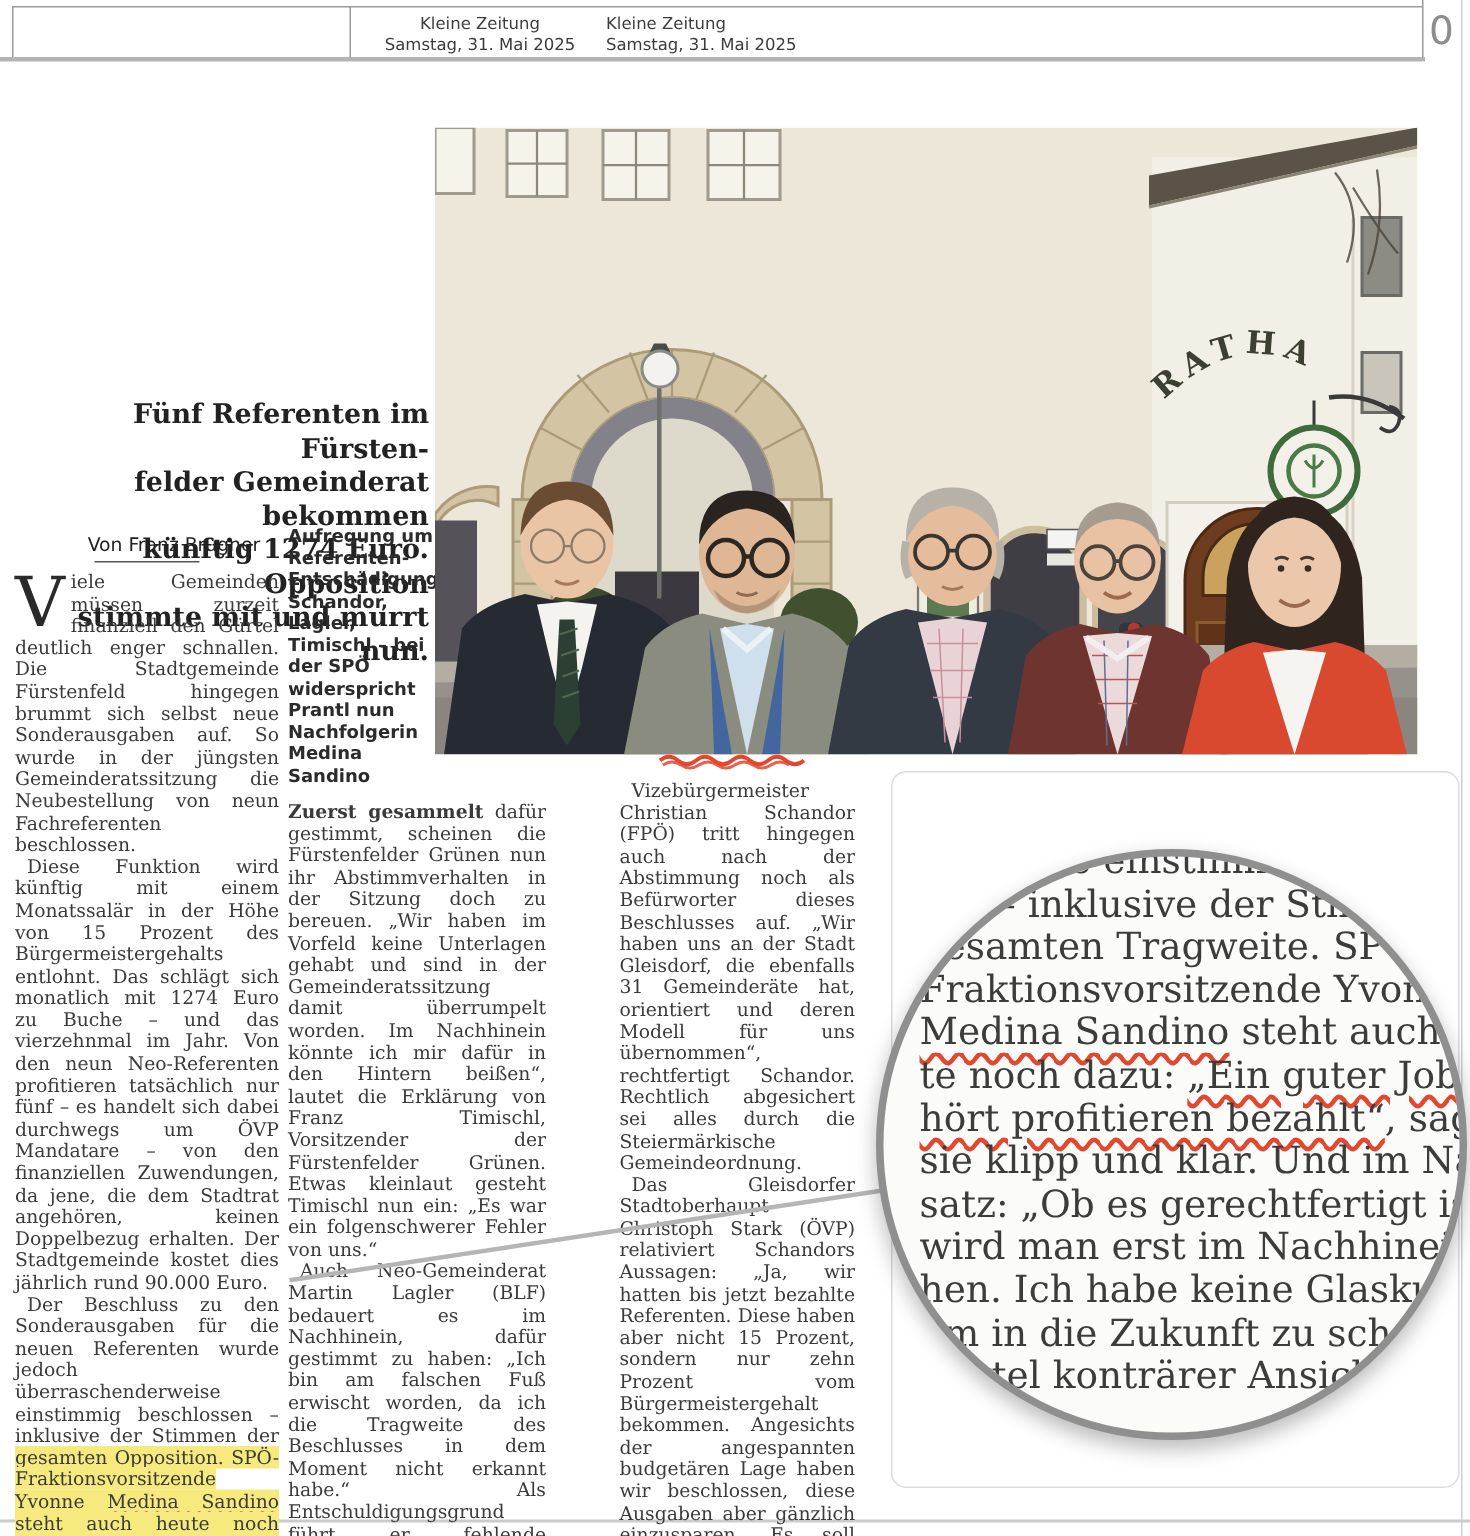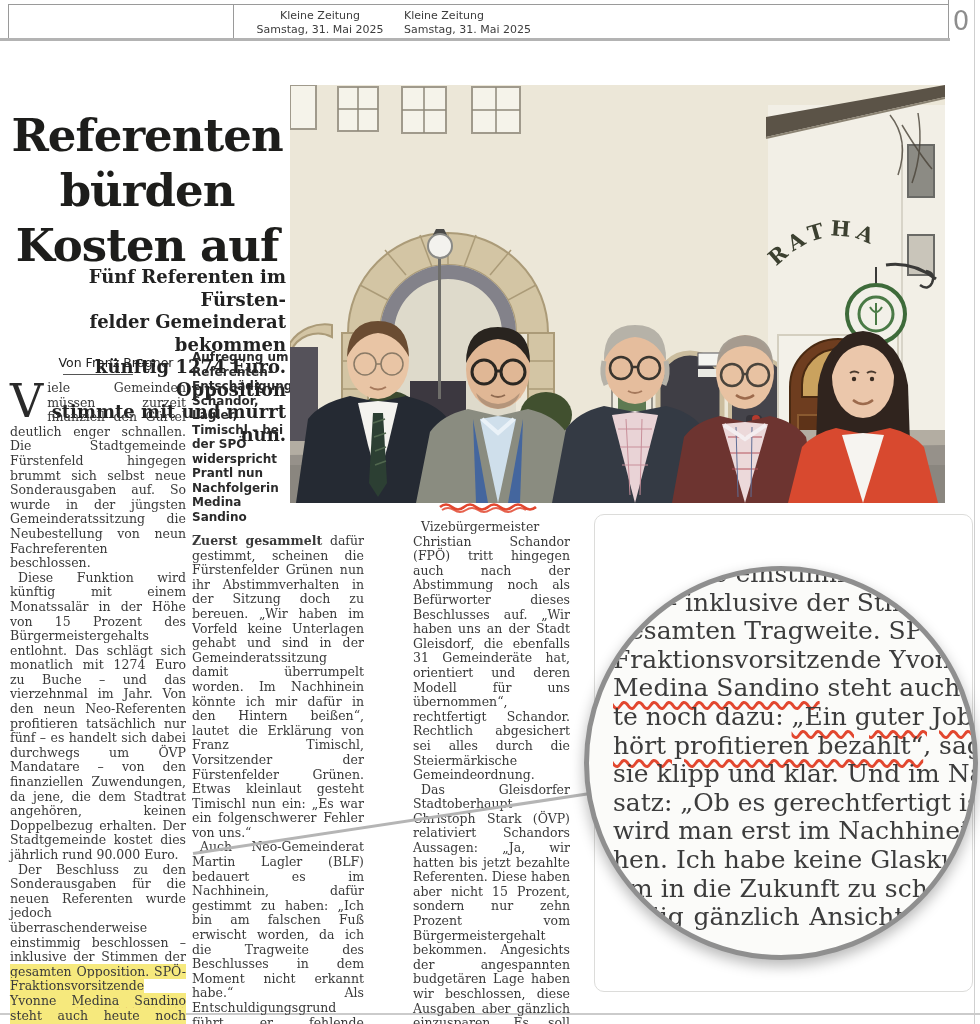--- a/index.html
+++ b/index.html
@@ -75,23 +75,20 @@
   </div>
   <div class="hdr-block" style="left:384px;width:140px;text-align:left;">
     <div>Kleine Zeitung</div>
     <div>Samstag, 31. Mai 2025</div>
   </div>
   <div class="page-num">0</div>
   <div class="rule-heavy"></div>
   <div class="edge-right"></div>
   <div class="rule-bottom"></div>
 
-  <h1 class="headline">Referenten
-bürden
-Kosten auf</h1>
   <div class="subhead">Fünf Referenten im Fürsten-
 felder Gemeinderat bekommen
 künftig 1274 Euro. Opposition
 stimmte mit und murrt nun.</div>
   <div class="byline">Von Franz Brugner</div>
   <div class="byline-rule"></div>
 
   <div class="col colA">
     <p><span class="dropcap">V</span><span>iele Gemeinden müssen zurzeit finanziell den Gürtel deutlich enger schnallen. Die Stadtgemeinde Fürstenfeld hingegen brummt sich selbst neue Sonderausgaben auf. So wurde in der jüngsten Gemeinderatssitzung die Neubestellung von neun Fachreferenten beschlossen.</span></p>
     <p class="ind">Diese Funktion wird künftig mit einem Monatssalär in der Höhe von 15 Prozent des Bürgermeistergehalts entlohnt. Das schlägt sich monatlich mit 1274 Euro zu Buche – und das vierzehnmal im Jahr. Von den neun Neo-Referenten profitieren tatsächlich nur fünf – es handelt sich dabei durchwegs um ÖVP Mandatare – von den finanziellen Zuwendungen, da jene, die dem Stadtrat angehören, keinen Doppelbezug erhalten. Der Stadtgemeinde kostet dies jährlich rund 90.000 Euro.</p>
@@ -332,17 +329,17 @@
         <div class="mag-line"><span>gesamten Tragweite. SPÖ-</span></div>
         <div class="mag-line"><span>Fraktionsvorsitzende Yvonne</span></div>
         <div class="mag-line"><span class="ru">Medina Sandino</span><span> steht auch heu-</span></div>
         <div class="mag-line"><span>te noch dazu: </span><span class="ru">„Ein guter Job ge-</span></div>
         <div class="mag-line"><span class="ru">hört profitieren bezahlt“</span><span>, sagt</span></div>
         <div class="mag-line"><span>sie klipp und klar. Und im Nach-</span></div>
         <div class="mag-line"><span>satz: „Ob es gerechtfertigt ist,</span></div>
         <div class="mag-line"><span>wird man erst im Nachhinein se-</span></div>
         <div class="mag-line"><span>hen. Ich habe keine Glaskugel,</span></div>
         <div class="mag-line end"><span>um in die Zukunft zu schauen.“</span></div>
-        <div class="mag-line"><span>Völlig gänzlich Ansicht ist</span></div>
+        <div class="mag-line"><span>Gürtel konträrer Ansicht ist</span></div>
       </div>
   </div>
 
 </div>
 
 </body></html>

